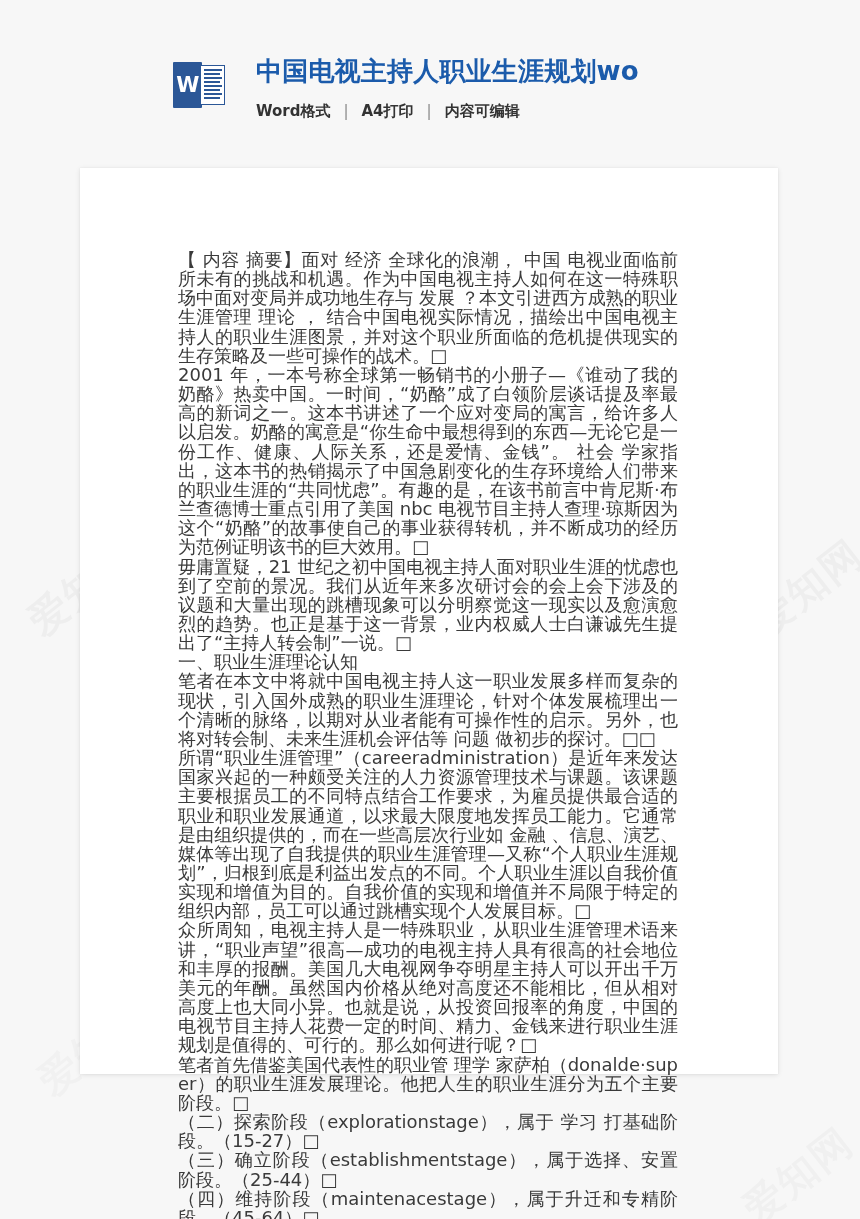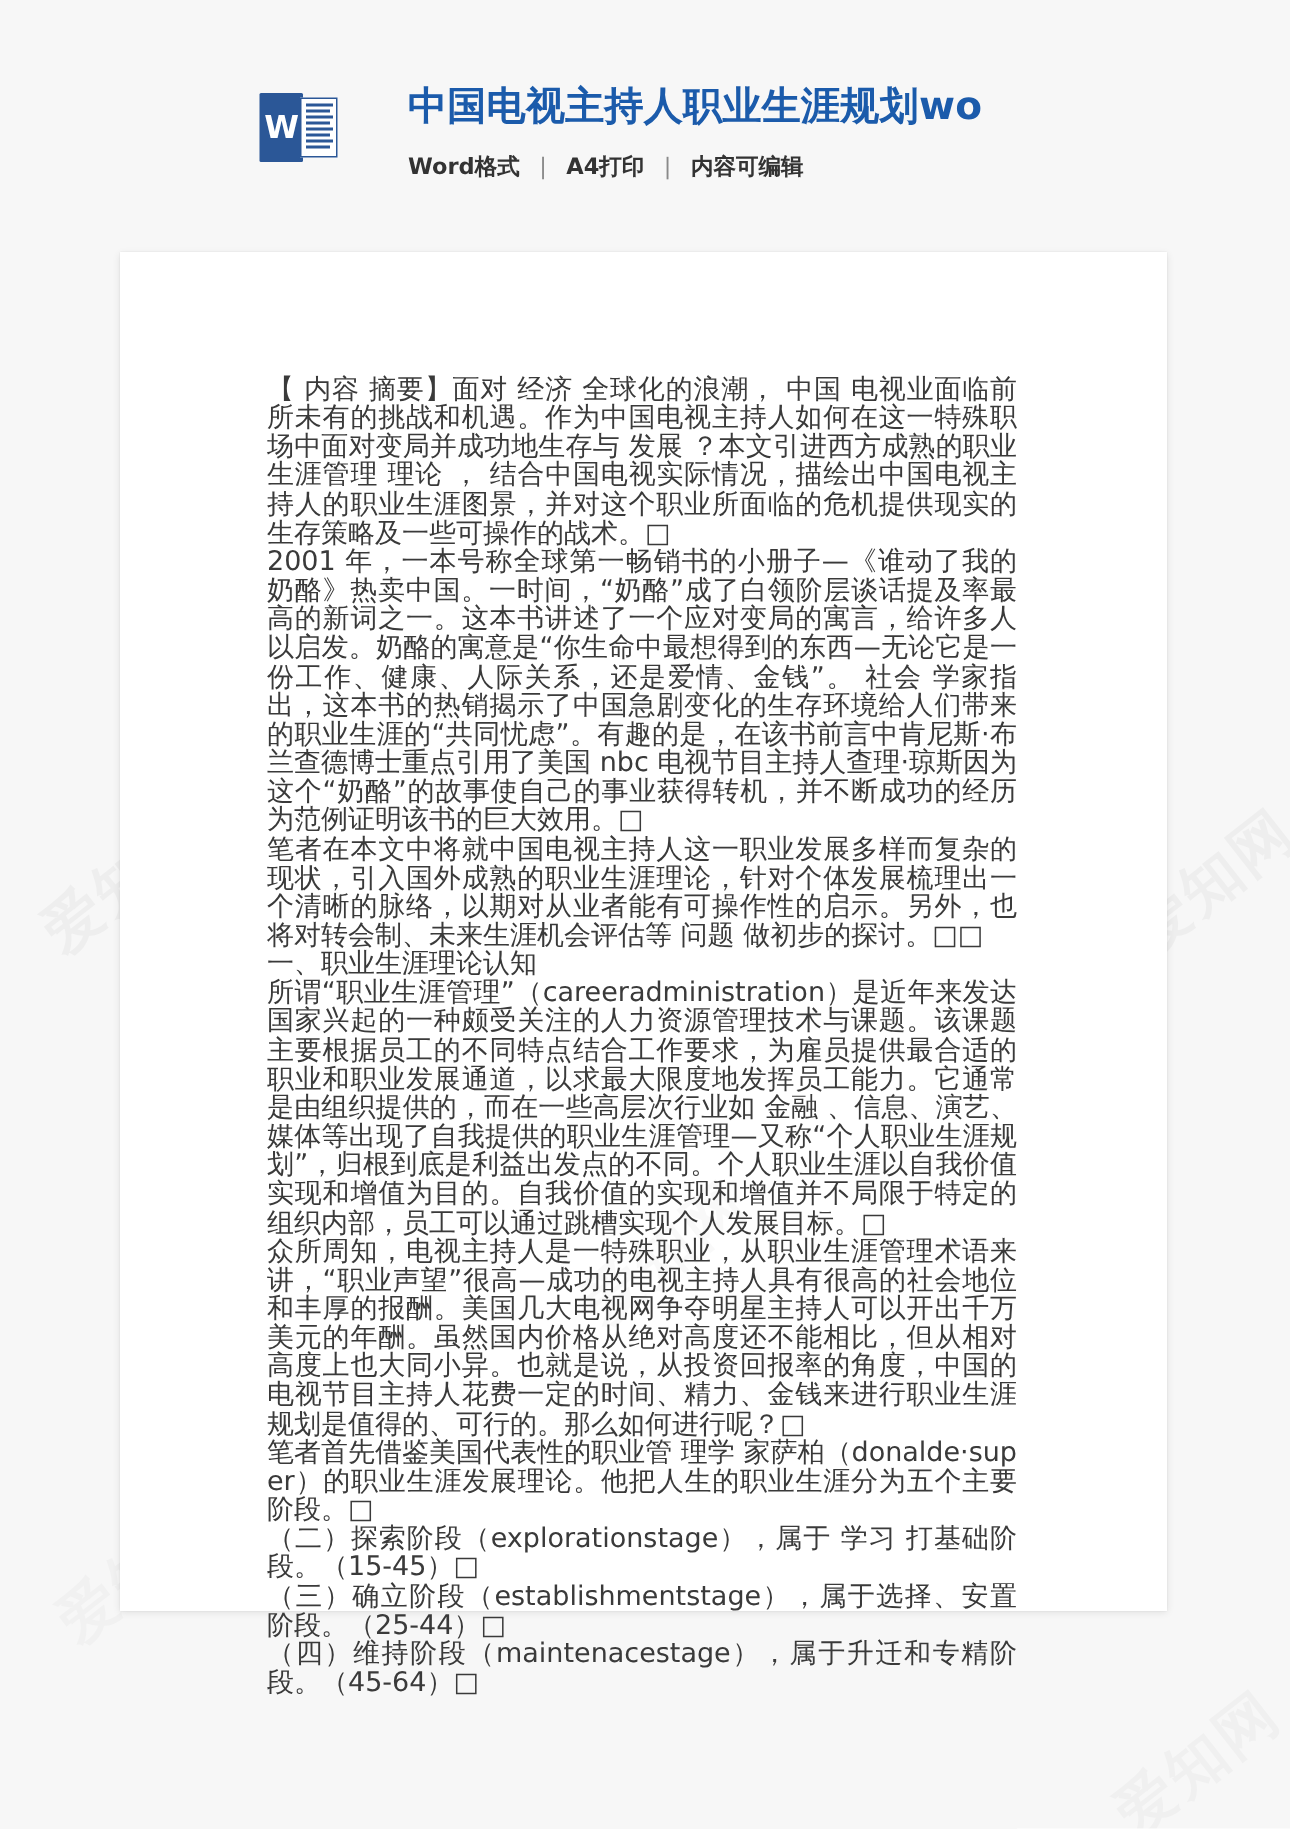--- a/index.html
+++ b/index.html
@@ -69,21 +69,21 @@
   }
   .doc-icon .page .ln {
     height: 2px;
     background: #2b5797;
     margin-bottom: 2px;
   }
   .doc-icon .page .ln:nth-child(even) { width: 88%; }
   .doc-icon .page .ln:nth-child(odd)  { width: 100%; }
 
   .header-text {
-    margin-left: 40px;
+    margin-left: 24px;
     padding-top: 0px;
   }
   .doc-title {
     color: #1b5bab;
     font-size: 26px;
     font-weight: bold;
     line-height: 1.22;
     letter-spacing: 0.2px;
     white-space: nowrap;
   }
@@ -190,22 +190,23 @@
 
 <div class="paper-wrap">
   <div class="paper"></div>
 
   <div class="wm wm-3">爱知网</div>
   <div class="wm wm-4">爱知网</div>
 
   <div class="doc-body">
     <p>【 内容 摘要】面对 经济 全球化的浪潮， 中国 电视业面临前所未有的挑战和机遇。作为中国电视主持人如何在这一特殊职场中面对变局并成功地生存与 发展 ？本文引进西方成熟的职业生涯管理 理论 ， 结合中国电视实际情况，描绘出中国电视主持人的职业生涯图景，并对这个职业所面临的危机提供现实的生存策略及一些可操作的战术。□</p>
     <p>2001 年，一本号称全球第一畅销书的小册子—《谁动了我的奶酪》热卖中国。一时间，“奶酪”成了白领阶层谈话提及率最高的新词之一。这本书讲述了一个应对变局的寓言，给许多人以启发。奶酪的寓意是“你生命中最想得到的东西—无论它是一份工作、健康、人际关系，还是爱情、金钱”。 社会 学家指出，这本书的热销揭示了中国急剧变化的生存环境给人们带来的职业生涯的“共同忧虑”。有趣的是，在该书前言中肯尼斯·布兰查德博士重点引用了美国 nbc 电视节目主持人查理·琼斯因为这个“奶酪”的故事使自己的事业获得转机，并不断成功的经历为范例证明该书的巨大效用。□</p>
+    <p>毋庸置疑，21 世纪之初中国电视主持人面对职业生涯的忧虑也到了空前的景况。我们从近年来多次研讨会的会上会下涉及的议题和大量出现的跳槽现象可以分明察觉这一现实以及愈演愈烈的趋势。也正是基于这一背景，业内权威人士白谦诚先生提出了“主持人转会制”一说。□</p>
+    <p>一、职业生涯理论认知</p>
     <p>笔者在本文中将就中国电视主持人这一职业发展多样而复杂的现状，引入国外成熟的职业生涯理论，针对个体发展梳理出一个清晰的脉络，以期对从业者能有可操作性的启示。另外，也将对转会制、未来生涯机会评估等 问题 做初步的探讨。□□</p>
-    <p>一、职业生涯理论认知</p>
     <p>所谓“职业生涯管理”（careeradministration）是近年来发达国家兴起的一种颇受关注的人力资源管理技术与课题。该课题主要根据员工的不同特点结合工作要求，为雇员提供最合适的职业和职业发展通道，以求最大限度地发挥员工能力。它通常是由组织提供的，而在一些高层次行业如 金融 、信息、演艺、媒体等出现了自我提供的职业生涯管理—又称“个人职业生涯规划”，归根到底是利益出发点的不同。个人职业生涯以自我价值实现和增值为目的。自我价值的实现和增值并不局限于特定的组织内部，员工可以通过跳槽实现个人发展目标。□</p>
     <p>众所周知，电视主持人是一特殊职业，从职业生涯管理术语来讲，“职业声望”很高—成功的电视主持人具有很高的社会地位和丰厚的报酬。美国几大电视网争夺明星主持人可以开出千万美元的年酬。虽然国内价格从绝对高度还不能相比，但从相对高度上也大同小异。也就是说，从投资回报率的角度，中国的电视节目主持人花费一定的时间、精力、金钱来进行职业生涯规划是值得的、可行的。那么如何进行呢？□</p>
     <p>笔者首先借鉴美国代表性的职业管 理学 家萨柏（donalde·super）的职业生涯发展理论。他把人生的职业生涯分为五个主要阶段。□</p>
-    <p>（二）探索阶段（explorationstage），属于 学习 打基础阶段。（15-45）□</p>
+    <p>（二）探索阶段（explorationstage），属于 学习 打基础阶段。（15-27）□</p>
     <p>（三）确立阶段（establishmentstage），属于选择、安置阶段。（25-44）□</p>
     <p>（四）维持阶段（maintenacestage），属于升迁和专精阶段。（45-64）□</p>
   </div>
 </div>
 
 </body></html>

